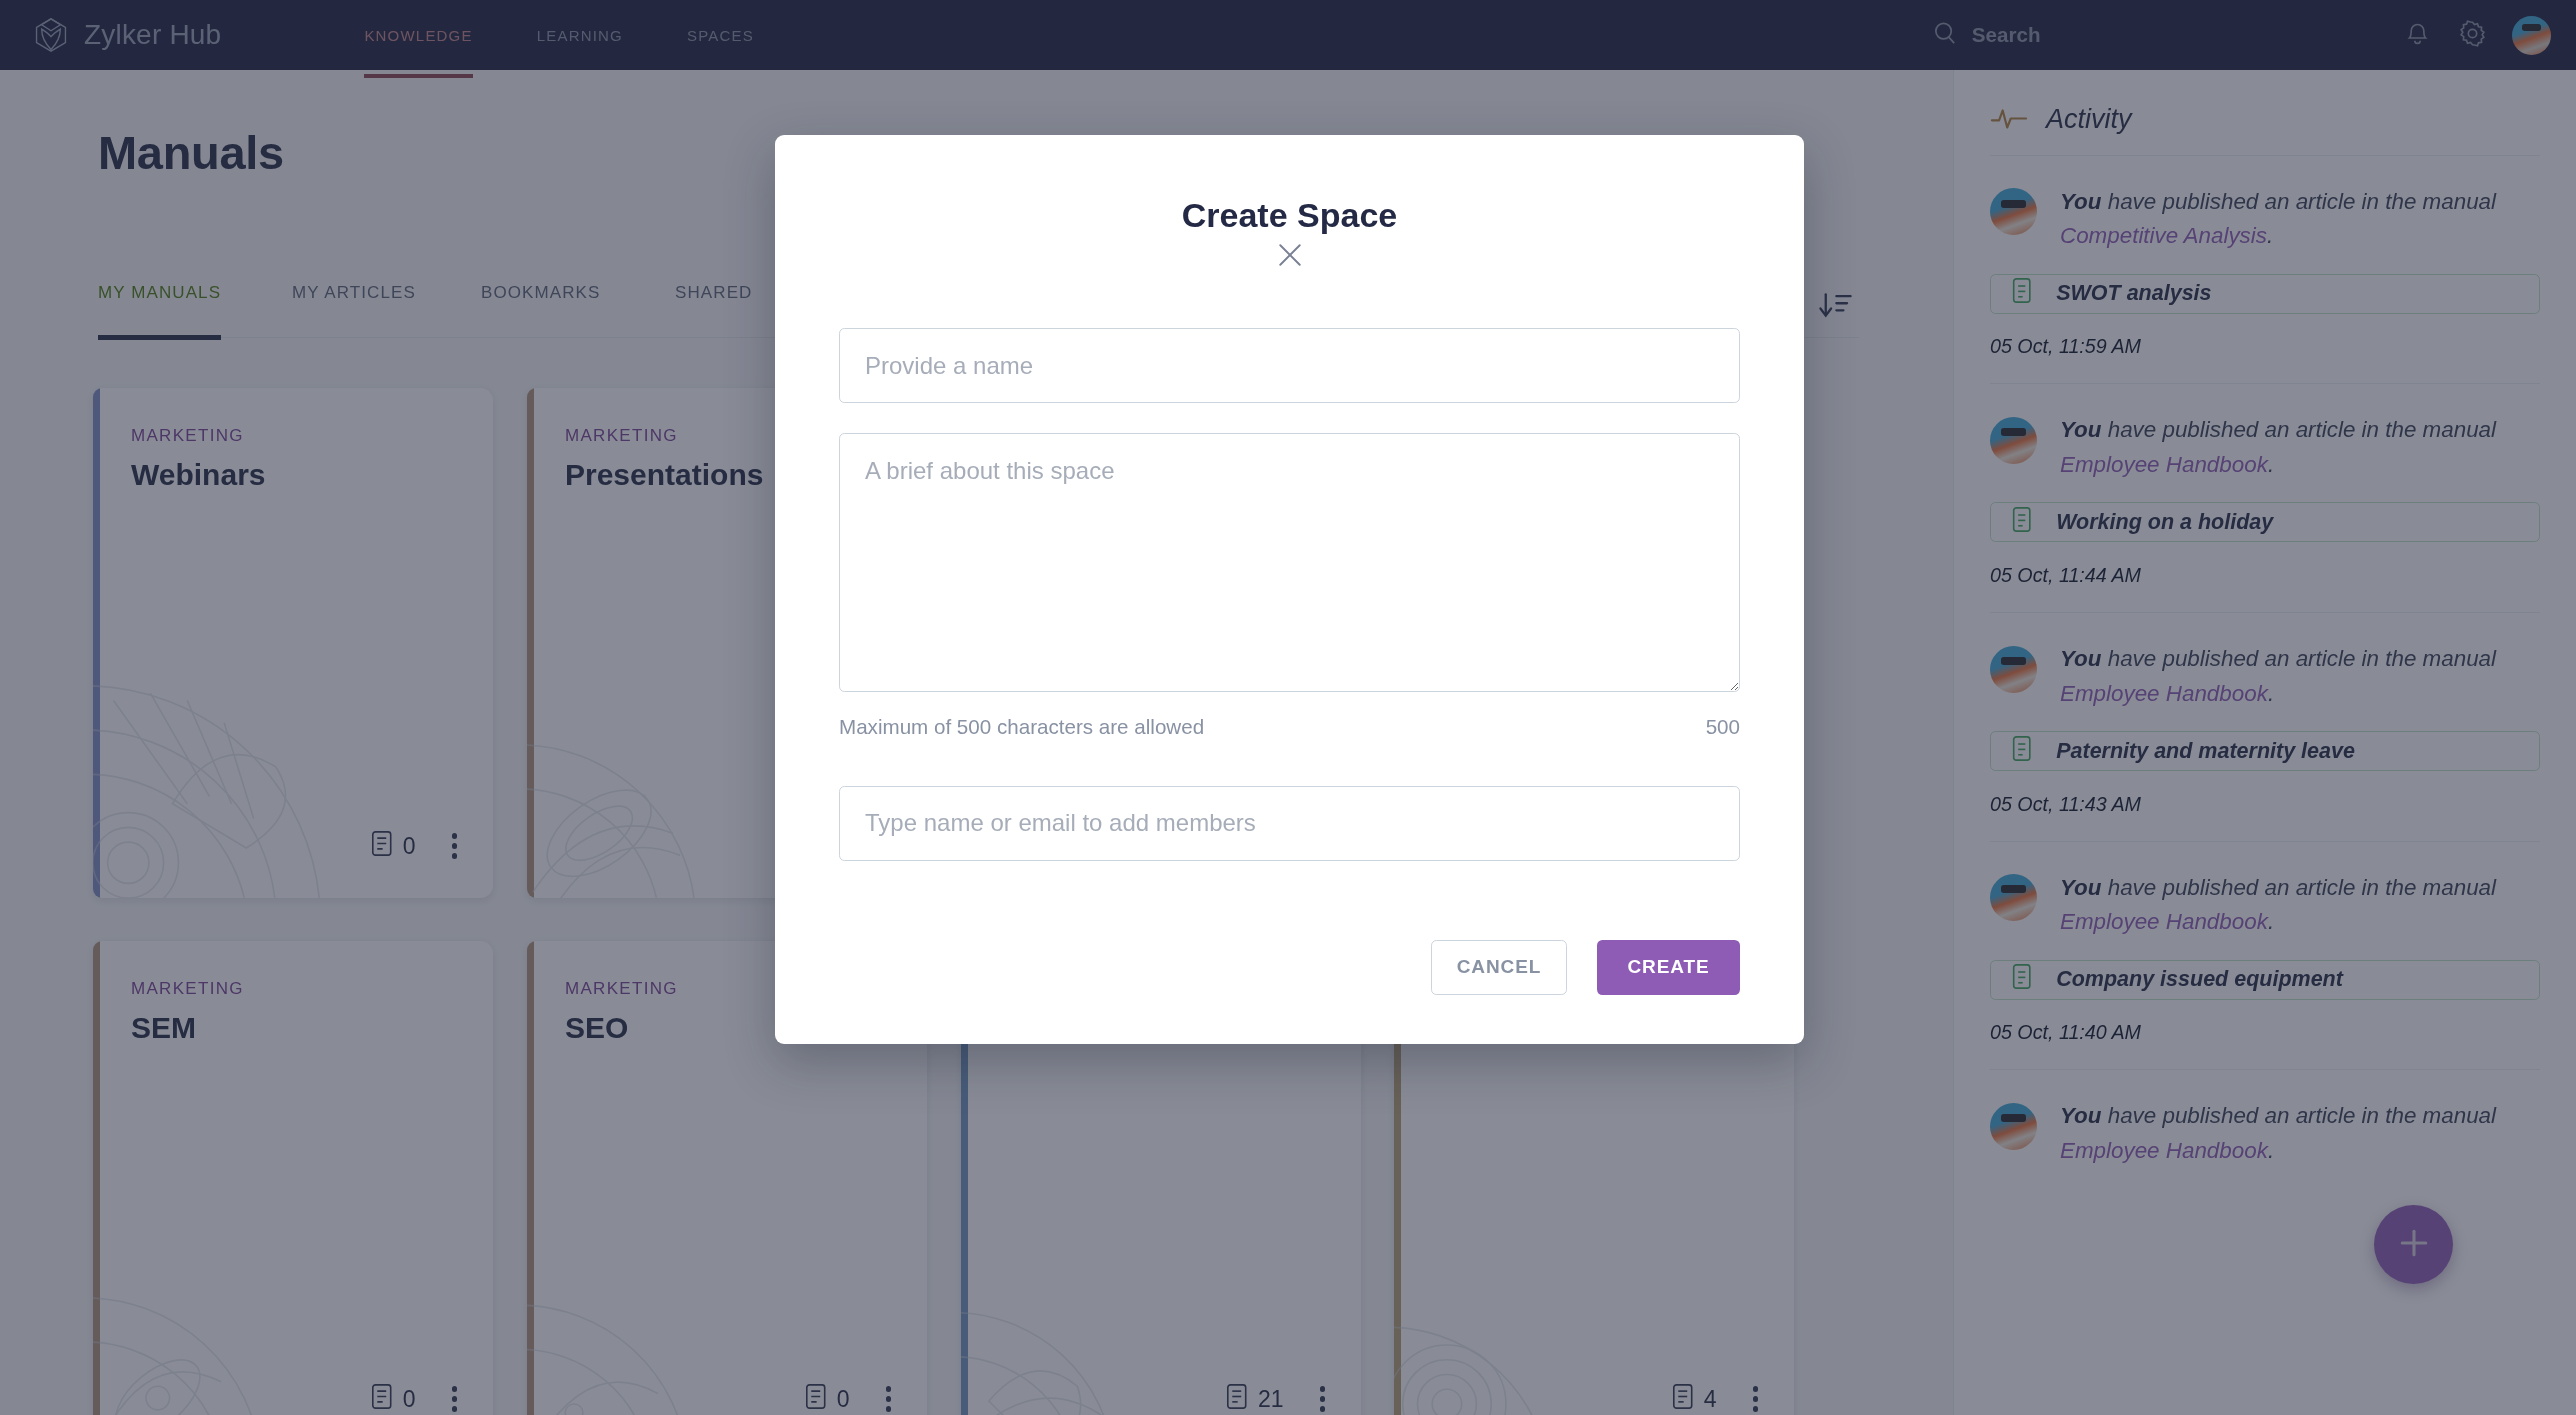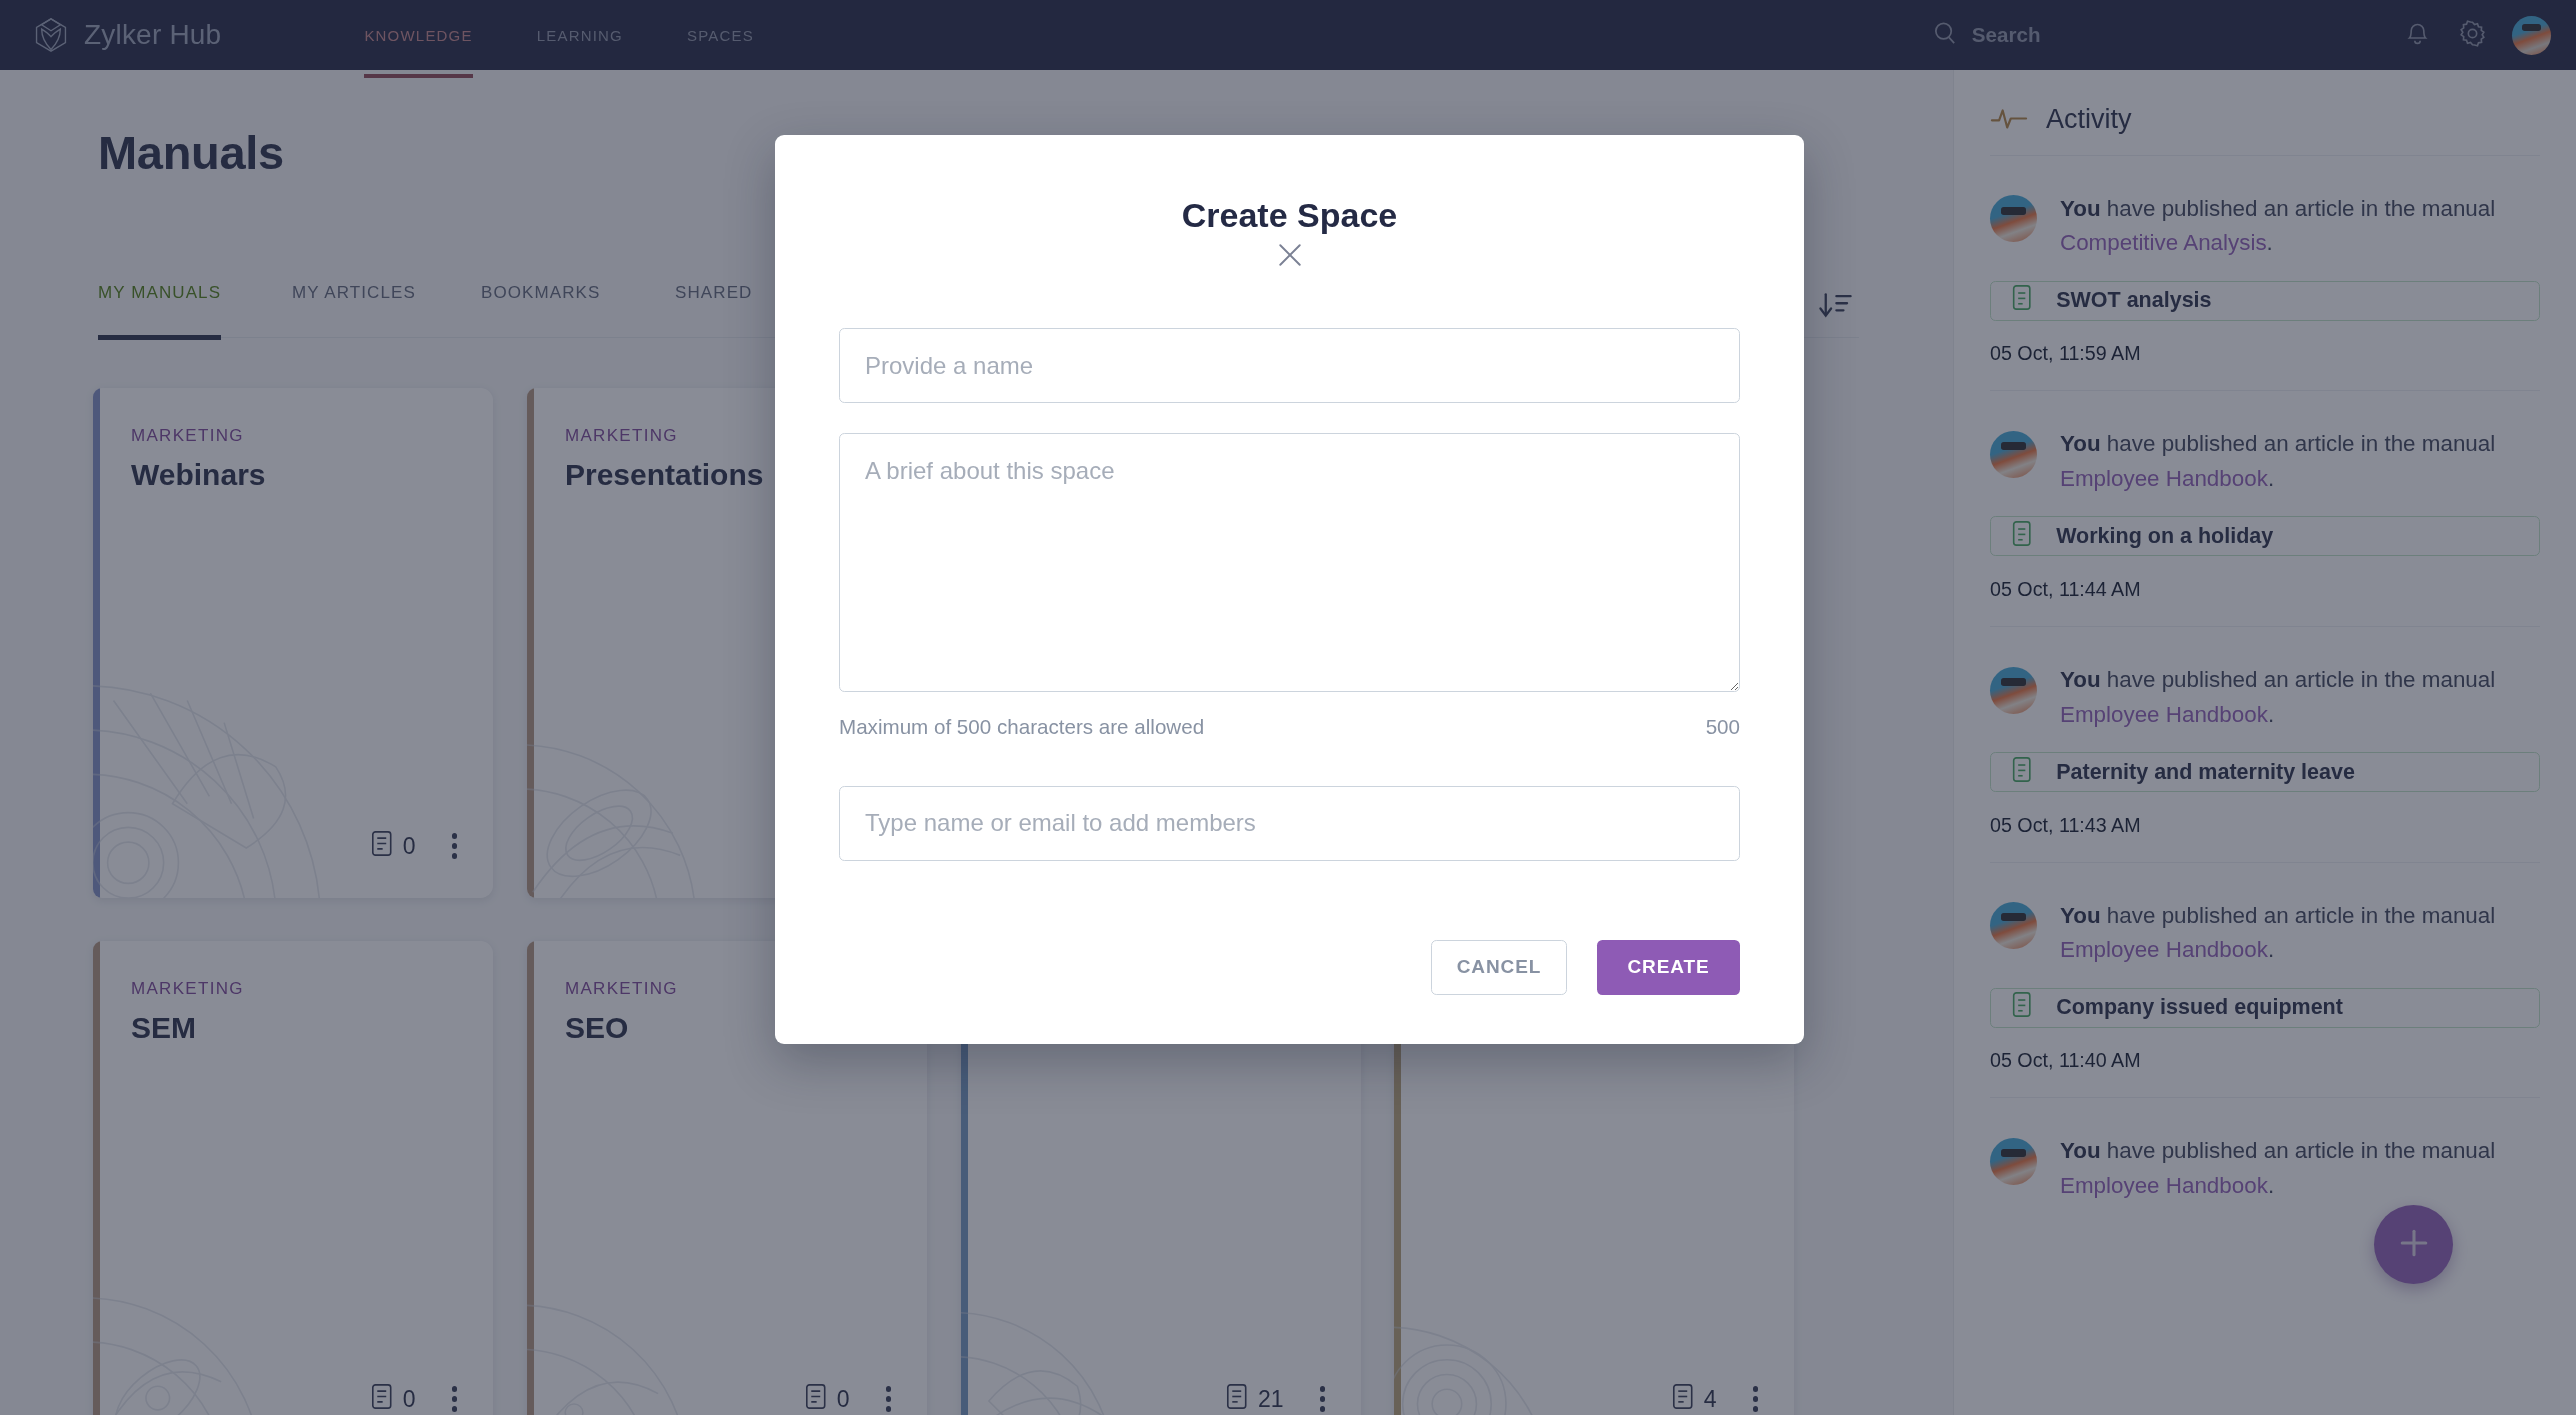--- a/index.html
+++ b/index.html
@@ -112,26 +112,27 @@
     box-shadow: 0 5.4px 16px rgba(80,40,120,0.35);
     display: flex; align-items: center; justify-content: center;
     cursor: pointer; z-index: 20;
   }
 
   
   .rail {
     position: absolute; top: 0; right: 0; width: 623px; bottom: 0;
     background: #ffffff; border-left: 0.9px solid #e8eaee;
     padding: 0 36px;
+    font-style: italic;
   }
   .rail-head { display: flex; align-items: center; gap: 18px; padding-top: 34px; padding-bottom: 19.7px; }
   .rail-title { font-size: 27px; color: #242a45; font-weight: 400; }
   .act-item { border-top: 0.9px solid #eceef1; padding: 29px 0 25px 0; }
   .act-item:first-of-type { border-top: none; }
-  .act-top { display: flex; gap: 23px; align-items: flex-start; margin-top: 7px; }
+  .act-top { display: flex; gap: 23px; align-items: flex-start; }
   .act-avatar {
     width: 47px; height: 47px; border-radius: 50%; flex: none; margin-top: 3.6px;
     background: linear-gradient(160deg,#3fa7d6 0%, #3fa7d6 38%, #e8703a 55%, #efe7da 72%, #e8703a 100%);
     position: relative; overflow: hidden;
   }
   .act-avatar::after {
     content: ""; position: absolute; left: 24%; top: 24%; width: 52%; height: 17%;
     background: #24262c; border-radius: 2.7px;
   }
   .act-text { font-size: 22.4px; line-height: 1.55; color: #3a4058; }

